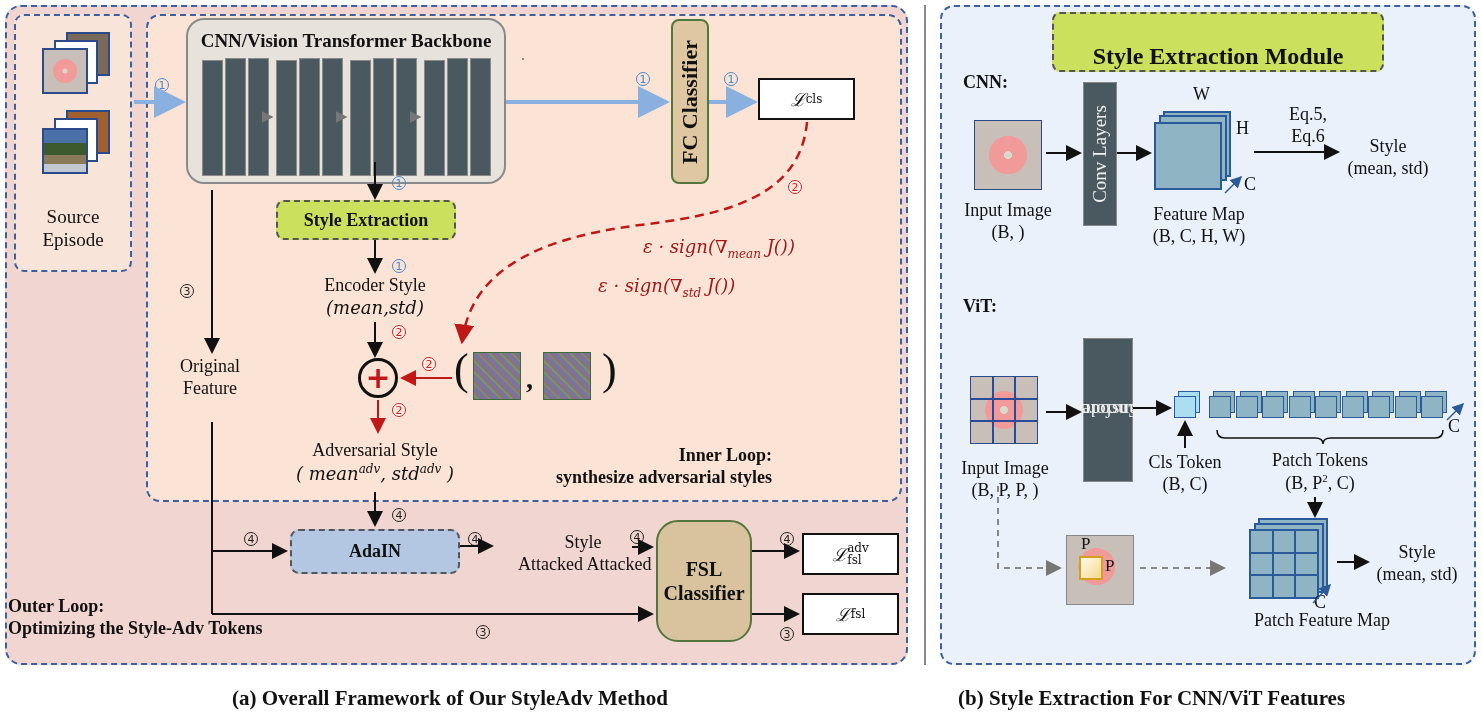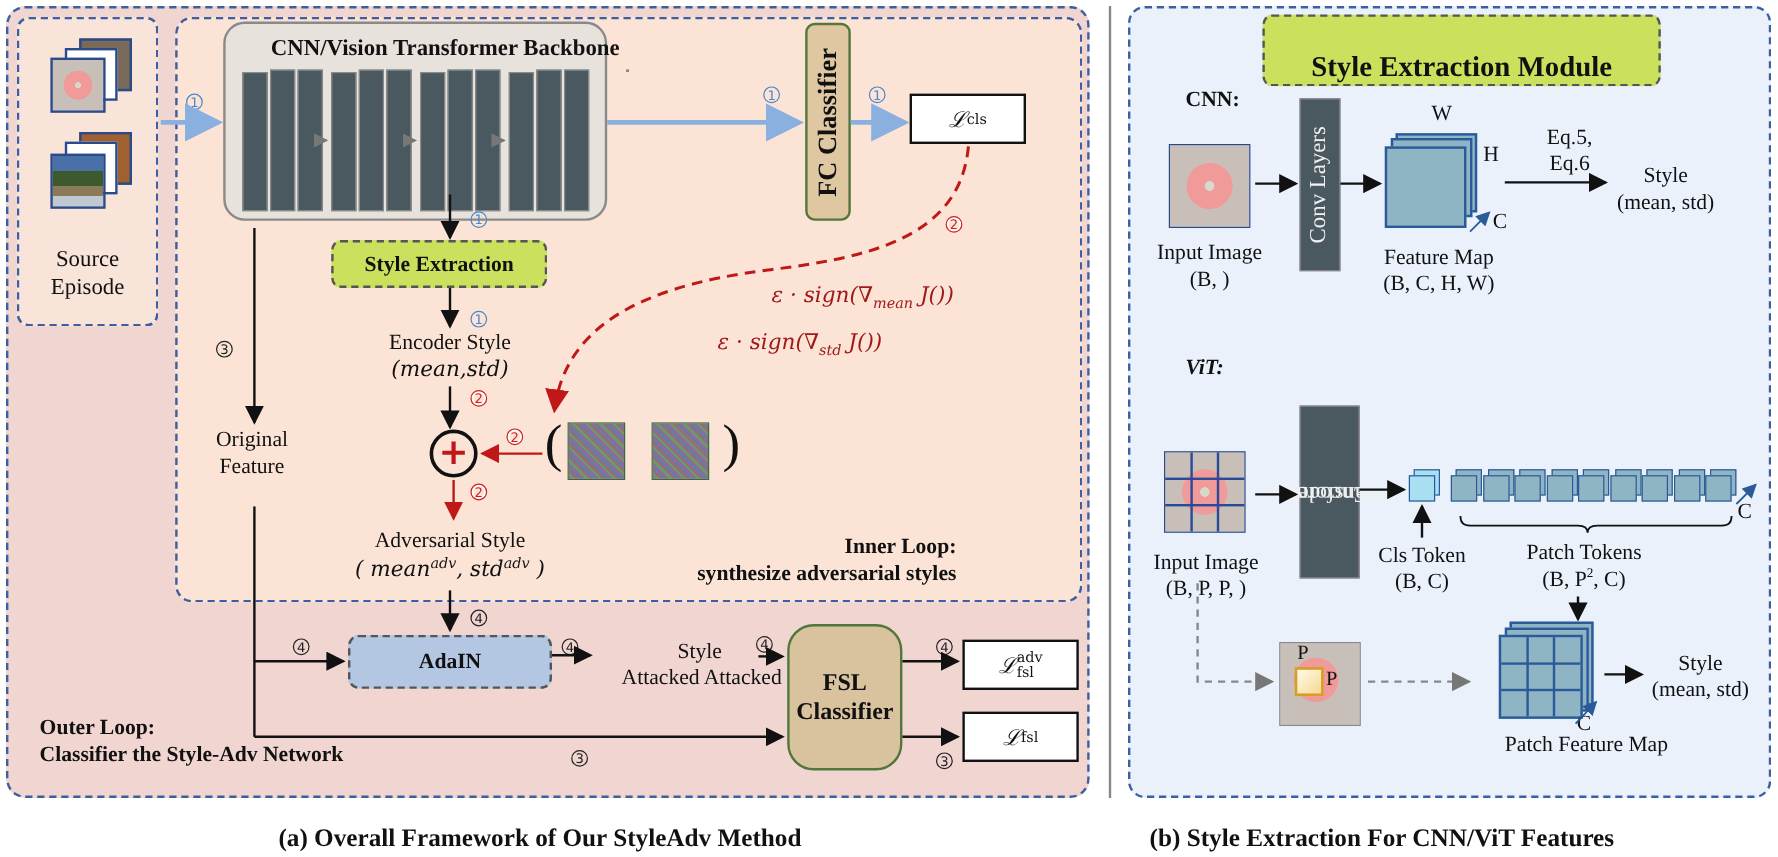--- a/index.html
+++ b/index.html
@@ -1,18 +1,18 @@
 <!DOCTYPE html>
 <html><head>
 <meta charset="utf-8">
 <style>
   html,body{margin:0;padding:0;background:#ffffff;}
   body{width:1482px;height:714px;position:relative;overflow:hidden;font-family:"Liberation Serif","DejaVu Serif",serif;color:#111;}
   .abs{position:absolute;}
-  .bold{font-weight:bold;margin-left:25px;}
+  .bold{font-weight:bold;}
   
   .outer-a{left:5px;top:5px;width:903px;height:660px;background:#f1d5d0;border:2px dashed #3b5fa0;border-radius:16px;box-sizing:border-box;}
   .source-box{left:14px;top:14px;width:118px;height:258px;border:2px dashed #3b5fa0;border-radius:10px;box-sizing:border-box;background:#f9e4da;}
   .inner-a{left:146px;top:14px;width:756px;height:488px;background:#fbe4d6;border:2px dashed #3b5fa0;border-radius:14px;box-sizing:border-box;}
   .backbone{left:186px;top:18px;width:320px;height:166px;background:#e8e2dd;border:2px solid #8a8a8a;border-radius:18px;box-sizing:border-box;}
   .bar{position:absolute;background:#4a5960;border:1px solid #8a8a8a;box-sizing:border-box;}
   .fc{left:671px;top:19px;width:38px;height:165px;background:#dfc7a1;border:2px solid #52763b;border-radius:8px;box-sizing:border-box;}
   .fc span{position:absolute;left:50%;top:50%;transform:translate(-50%,-50%) rotate(-90deg);white-space:nowrap;font-size:22px;font-weight:bold;}
   .lossbox{background:#fff;border:2px solid #111;box-sizing:border-box;font-family:"DejaVu Serif",serif;font-style:italic;font-size:18px;display:flex;align-items:center;justify-content:center;}
   .lossbox sub,.lossbox sup{font-style:normal;font-size:12px;}
@@ -150,21 +150,21 @@
       <span>fsl</span>
     </span>
 </div>
 <div class="abs lossbox" style="left:802px;top:593px;width:97px;height:42px;">
   <span>ℒ</span>
     <sub>fsl</sub>
 </div>
 
 <div class="lbl bold" style="left:8px;top:596px;text-align:left;">
   <div>Outer Loop:</div>
-  <div>Classifier the Style-Adv Network</div>
+  <div>Optimizing the Style-Adv Tokens</div>
 </div>
 
 <div class="circ c1" style="left:155px;top:78px;">1</div>
 <div class="circ c1" style="left:636px;top:72px;">1</div>
 <div class="circ c1" style="left:724px;top:72px;">1</div>
 <div class="circ c1" style="left:392px;top:176px;">1</div>
 <div class="circ c1" style="left:392px;top:259px;">1</div>
 <div class="circ c2" style="left:788px;top:180px;">2</div>
 <div class="circ c2" style="left:392px;top:325px;">2</div>
 <div class="circ c2" style="left:422px;top:357px;">2</div>
@@ -208,21 +208,21 @@
 </div>
 <div class="lbl" style="left:1268px;top:104px;width:80px;">
   <div>Eq.5,</div>
   <div>Eq.6</div>
 </div>
 <div class="lbl" style="left:1333px;top:136px;width:110px;">
   <div>Style</div>
   <div>(mean, std)</div>
 </div>
 
-<div class="lbl bold" style="left:963px;top:296px;font-style:italic;">ViT:</div>
+<div class="lbl bold" style="left:963px;top:296px;">ViT:</div>
 <div class="photo flower" style="left:970px;top:376px;width:68px;height:68px;border-width:1.5px;">
   <div style="position:absolute;left:21px;top:0;width:1.5px;height:100%;background:#2a4a9a;"></div>
   <div style="position:absolute;left:43px;top:0;width:1.5px;height:100%;background:#2a4a9a;"></div>
   <div style="position:absolute;top:21px;left:0;height:1.5px;width:100%;background:#2a4a9a;"></div>
   <div style="position:absolute;top:43px;left:0;height:1.5px;width:100%;background:#2a4a9a;"></div>
 </div>
 <div class="lbl" style="left:950px;top:458px;width:110px;">
   <div>Input Image</div>
   <div>(B, P,  P, )</div>
 </div>

